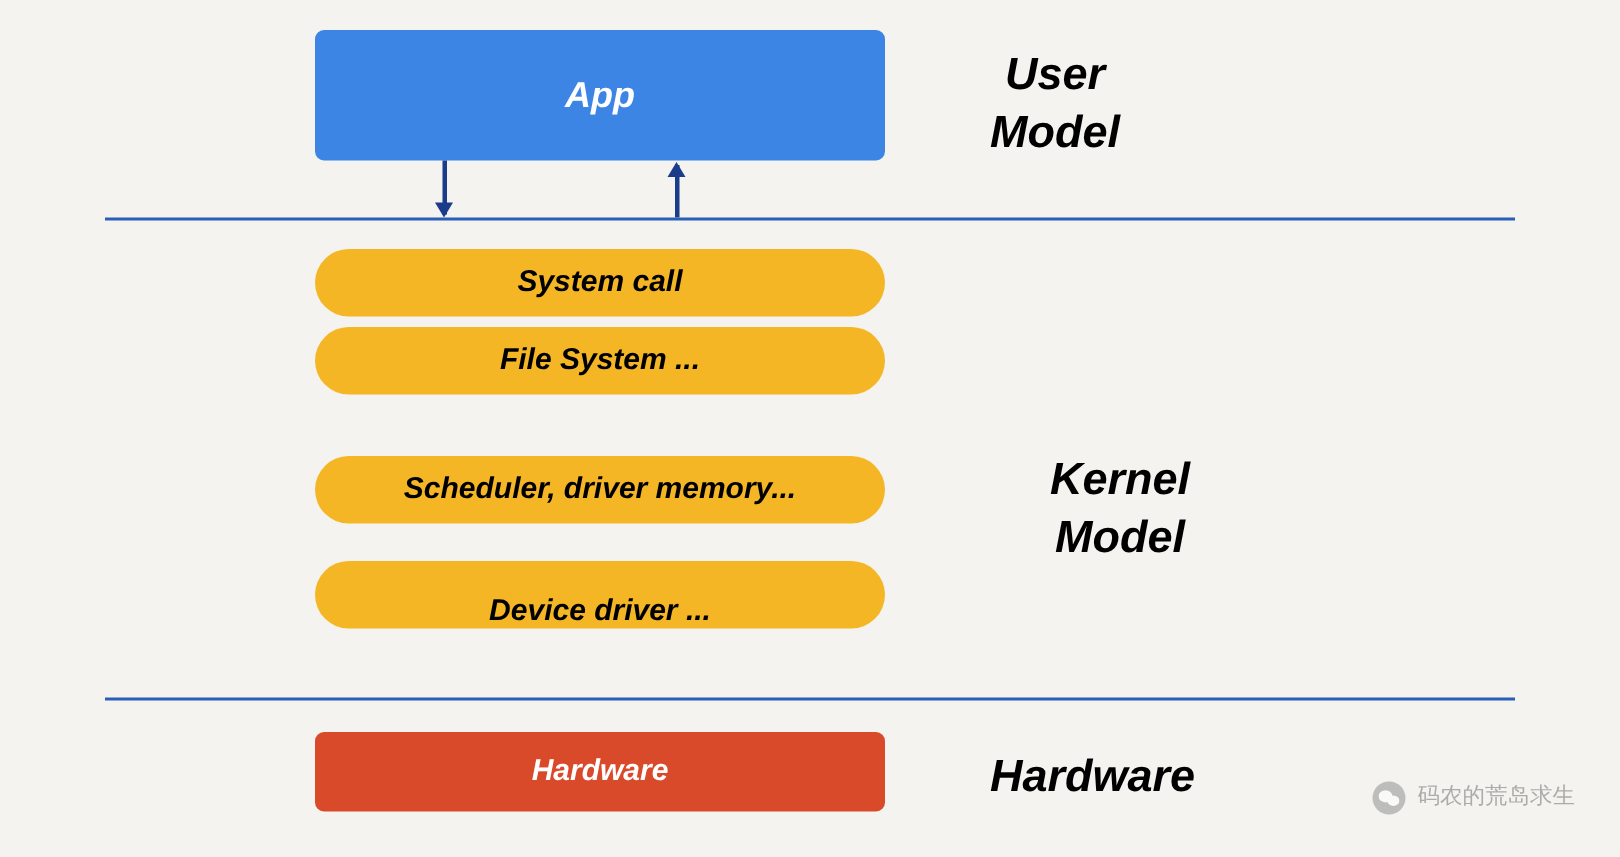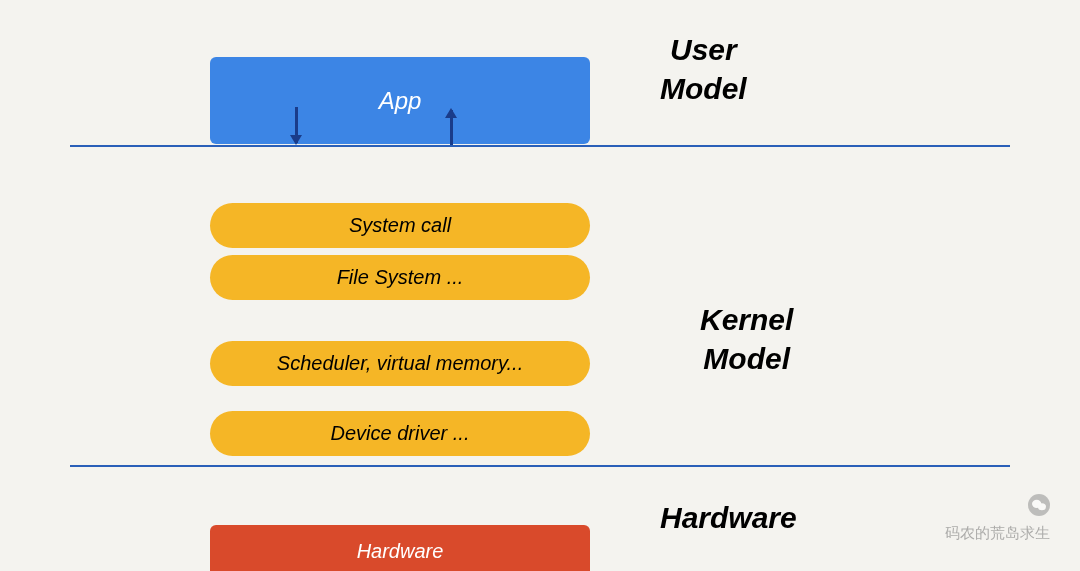--- a/index.html
+++ b/index.html
@@ -15,24 +15,23 @@
       position: relative;
       width: 100%;
       height: 100%;
     }
     .box {
       position: absolute;
       border-radius: 6px;
       display: flex;
       align-items: center;
       justify-content: center;
-      font-weight: normal;
+      font-weight: bold;
       font-style: italic;
       color: #000;
-      margin-top: 37px;
     }
     .app-box {
       left: 210px;
       top: 20px;
       width: 380px;
       height: 87px;
       background: #3c85e5;
       color: #fff;
       font-size: 24px;
     }
@@ -42,21 +41,21 @@
       height: 45px;
       background: #f5b626;
       color: #000;
       font-size: 20px;
       font-style: italic;
       border-radius: 27px;
     }
     .k1 { top: 166px; }
     .k2 { top: 218px; }
     .k3 { top: 304px; }
-    .k4 { top: 374px; }
+    .k4 { top: 374px; align-items: flex-end; }
     .hardware-box {
       left: 210px;
       top: 488px;
       width: 380px;
       height: 53px;
       background: #d94a2b;
       color: #fff;
       font-size: 20px;
       font-style: italic;
     }
@@ -115,27 +114,26 @@
       line-height: 1.3;
     }
     .label-user { left: 660px; top: 30px; }
     .label-kernel { left: 700px; top: 300px; }
     .label-hardware { left: 660px; top: 498px; }
     .watermark {
       position: absolute;
       right: 30px;
       bottom: 28px;
       display: flex;
-      align-items: flex-end;
+      align-items: flex-start;
       gap: 8px;
       opacity: 0.5;
       color: #666;
       font-family: sans-serif;
       font-style: normal;
-      flex-direction: column;
     }
     .watermark-icon {
       width: 22px;
       height: 22px;
       border-radius: 50%;
       background: #888;
       display: flex;
       align-items: center;
       justify-content: center;
     }
@@ -157,21 +155,21 @@
 
   <div class="divider div1"></div>
 
   <div class="box kernel-box k1">
     <span>System call</span>
   </div>
   <div class="box kernel-box k2">
     <span>File System ...</span>
   </div>
   <div class="box kernel-box k3">
-    <span>Scheduler, virtual memory...</span>
+    <span>Scheduler, driver memory...</span>
   </div>
   <div class="box kernel-box k4">
     <span>Device driver ...</span>
   </div>
 
   <div class="divider div2"></div>
 
   <div class="box hardware-box">
     <span>Hardware</span>
   </div>

